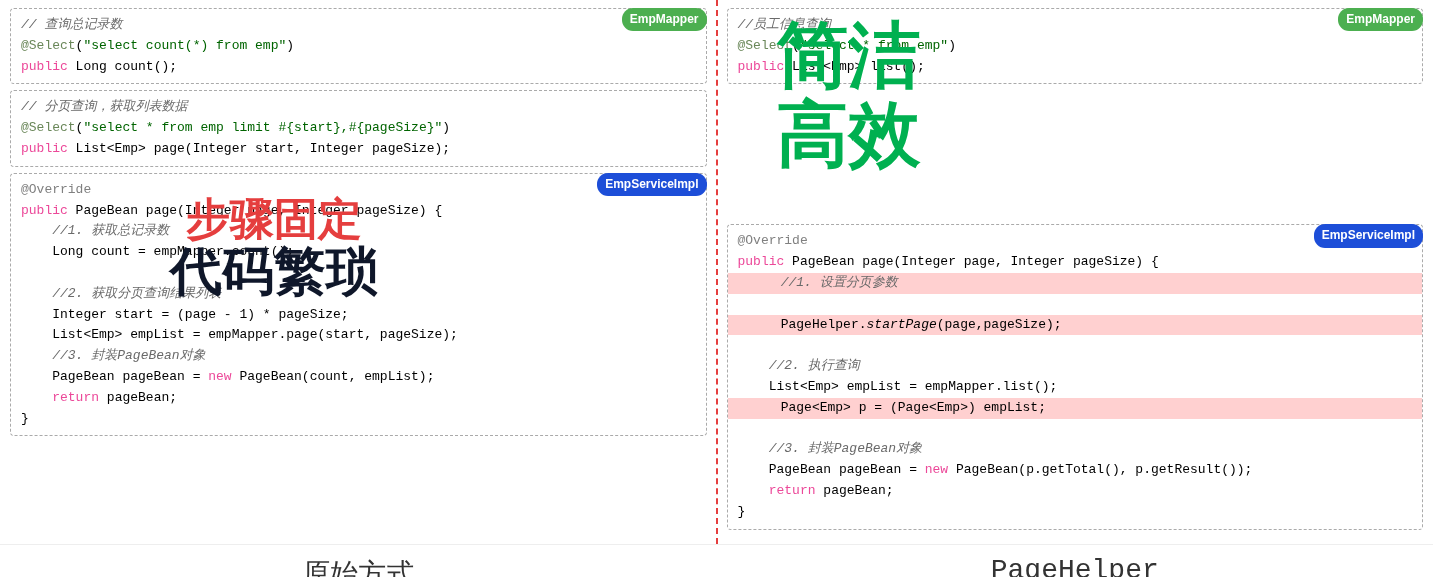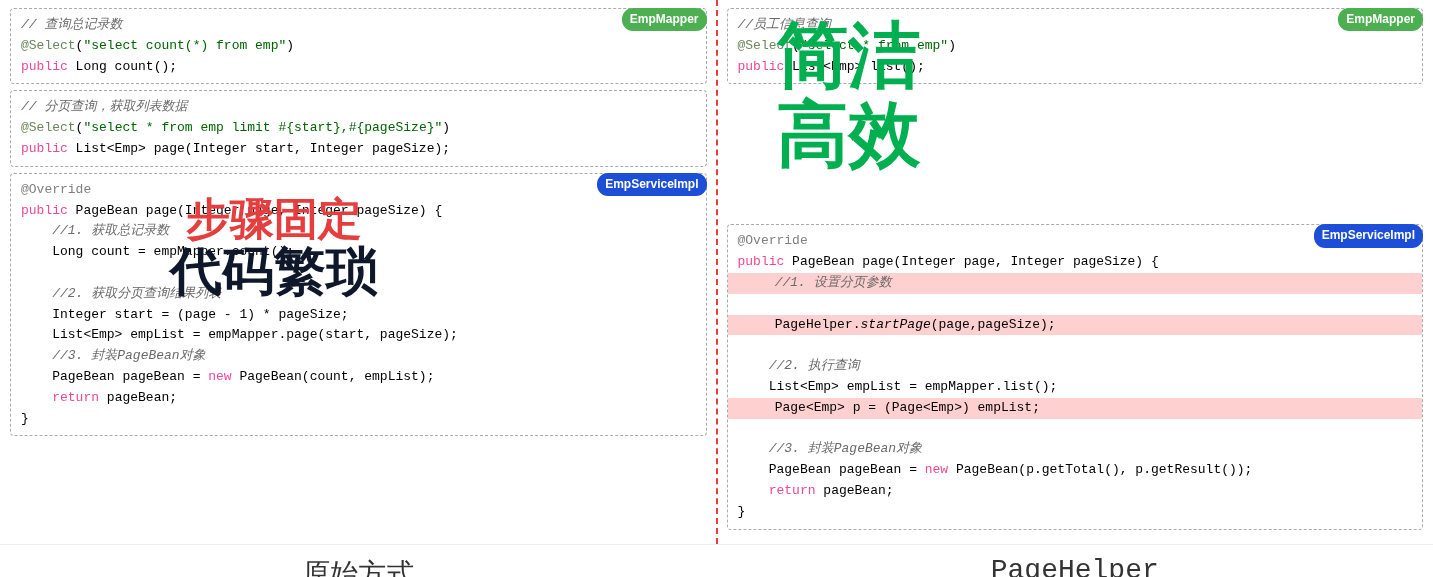--- a/index.html
+++ b/index.html
@@ -152,21 +152,21 @@
     pre {
       font-family: 'Courier New', Courier, monospace;
       font-size: 13px;
       white-space: pre;
     }
     .highlighted-line {
       background: #ffd0d0;
       display: block;
       margin-left: -10px;
       margin-right: -10px;
-      padding-left: 16px;
+      padding-left: 22px;
       padding-right: 10px;
     }
   </style>
 </head>
 <body>
 
 <div class="main-container">
   <div class="divider"></div>
 
   <div class="left-panel">

